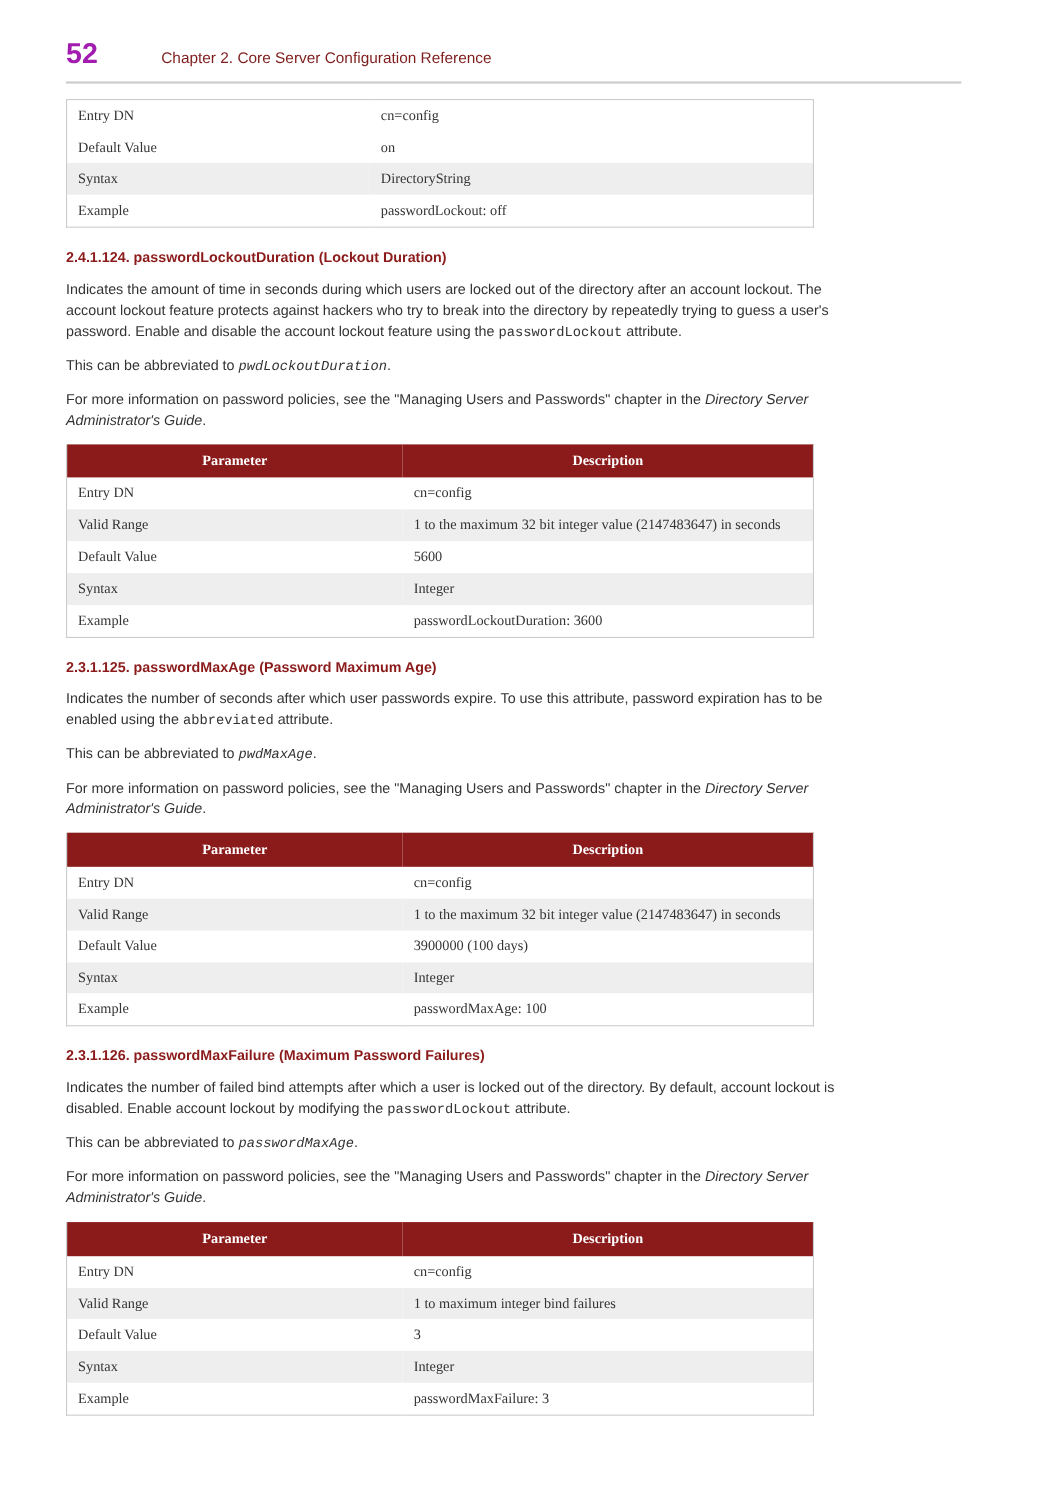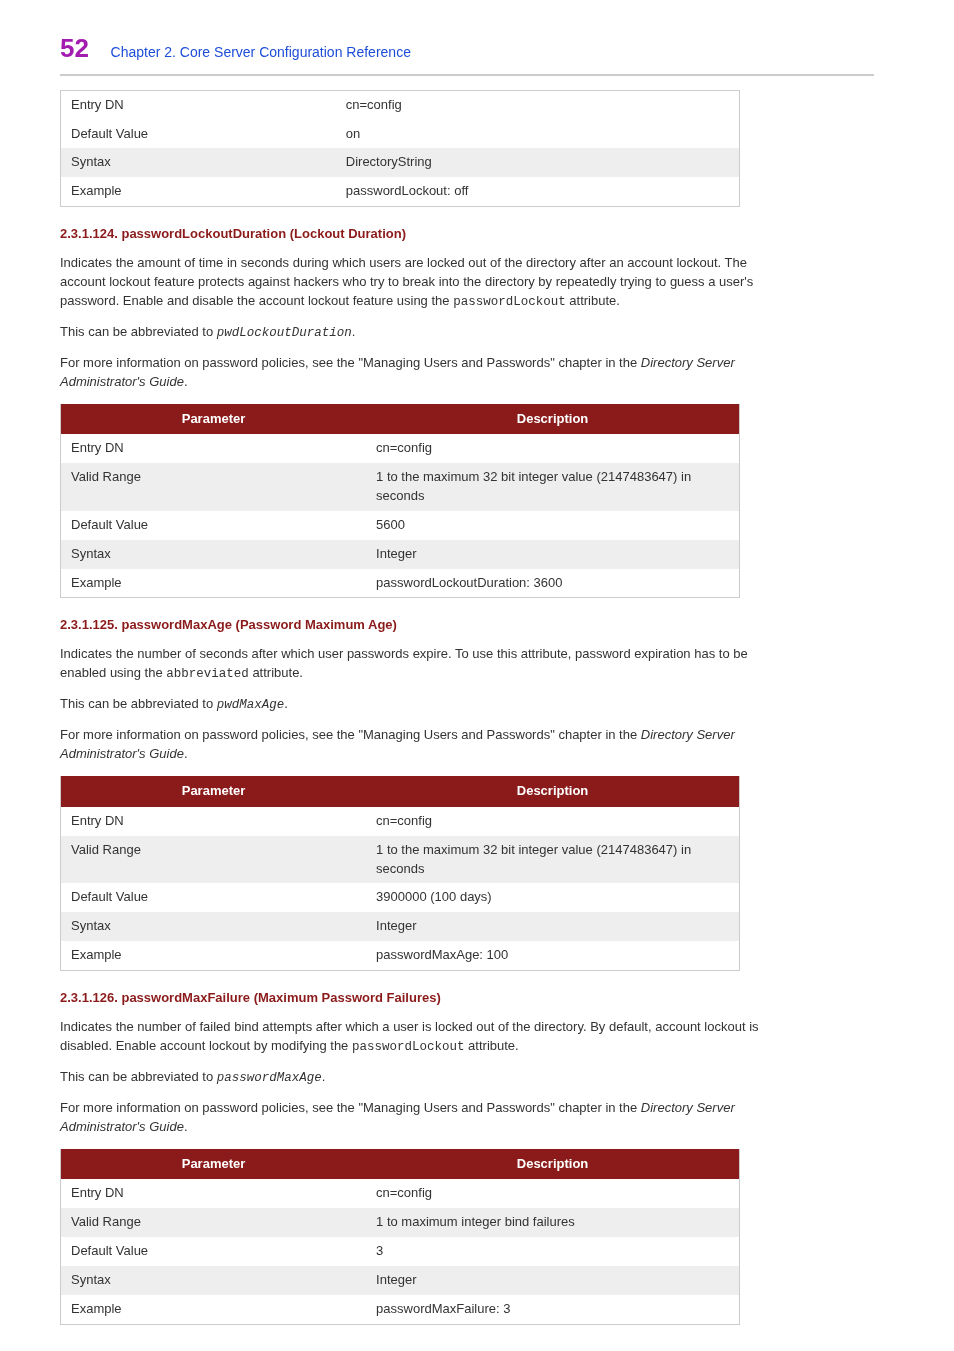--- a/index.html
+++ b/index.html
@@ -18,29 +18,31 @@
   }
   .page-num {
     font-size: 26px;
     font-weight: bold;
     color: #a21caf;
     display: inline-block;
     margin-right: 18px;
   }
   .chapter-title {
     font-size: 14px;
-    color: #1d4ed8;
+    color: #7f1d1d;
+    margin-left: 36px;
   }
   table.param {
     border-collapse: collapse;
     width: 680px;
     margin: 10px 0 18px 0;
     border-left: 1px solid #ccc;
     border-right: 1px solid #ccc;
     border-bottom: 1px solid #ccc;
+    font-family: Liberation Serif, serif;
   }
   table.param.borderless-top {
     border-top: 1px solid #ccc;
   }
   table.param th {
     background: #8b1a1a;
     color: #fff;
     text-align: center;
     padding: 6px 10px;
     font-size: 13px;
@@ -100,21 +102,21 @@
         <td>Syntax</td>
         <td>DirectoryString</td>
       </tr>
       <tr class="">
         <td>Example</td>
         <td>passwordLockout: off</td>
       </tr>
     </tbody>
 </table>
 
-<h3 class="section-heading">2.3.1.124. passwordLockoutDuration (Lockout Duration)</h3>
+<h3 class="section-heading">2.4.1.124. passwordLockoutDuration (Lockout Duration)</h3>
 <p>
   <span>Indicates the amount of time in seconds during which users are locked out of the directory after an account lockout. The account lockout feature protects against hackers who try to break into the directory by repeatedly trying to guess a user's password. Enable and disable the account lockout feature using the </span><span class="mono bold">passwordLockout</span><span> attribute.</span>
 </p>
 <p>
   <span>This can be abbreviated to </span><span class="mono bold italic">pwdLockoutDuration</span><span>.</span>
 </p>
 <p>
   <span>For more information on password policies, see the "Managing Users and Passwords" chapter in the </span><span class="italic">Directory Server Administrator's Guide</span><span>.</span>
 </p>
 <table class="param">

